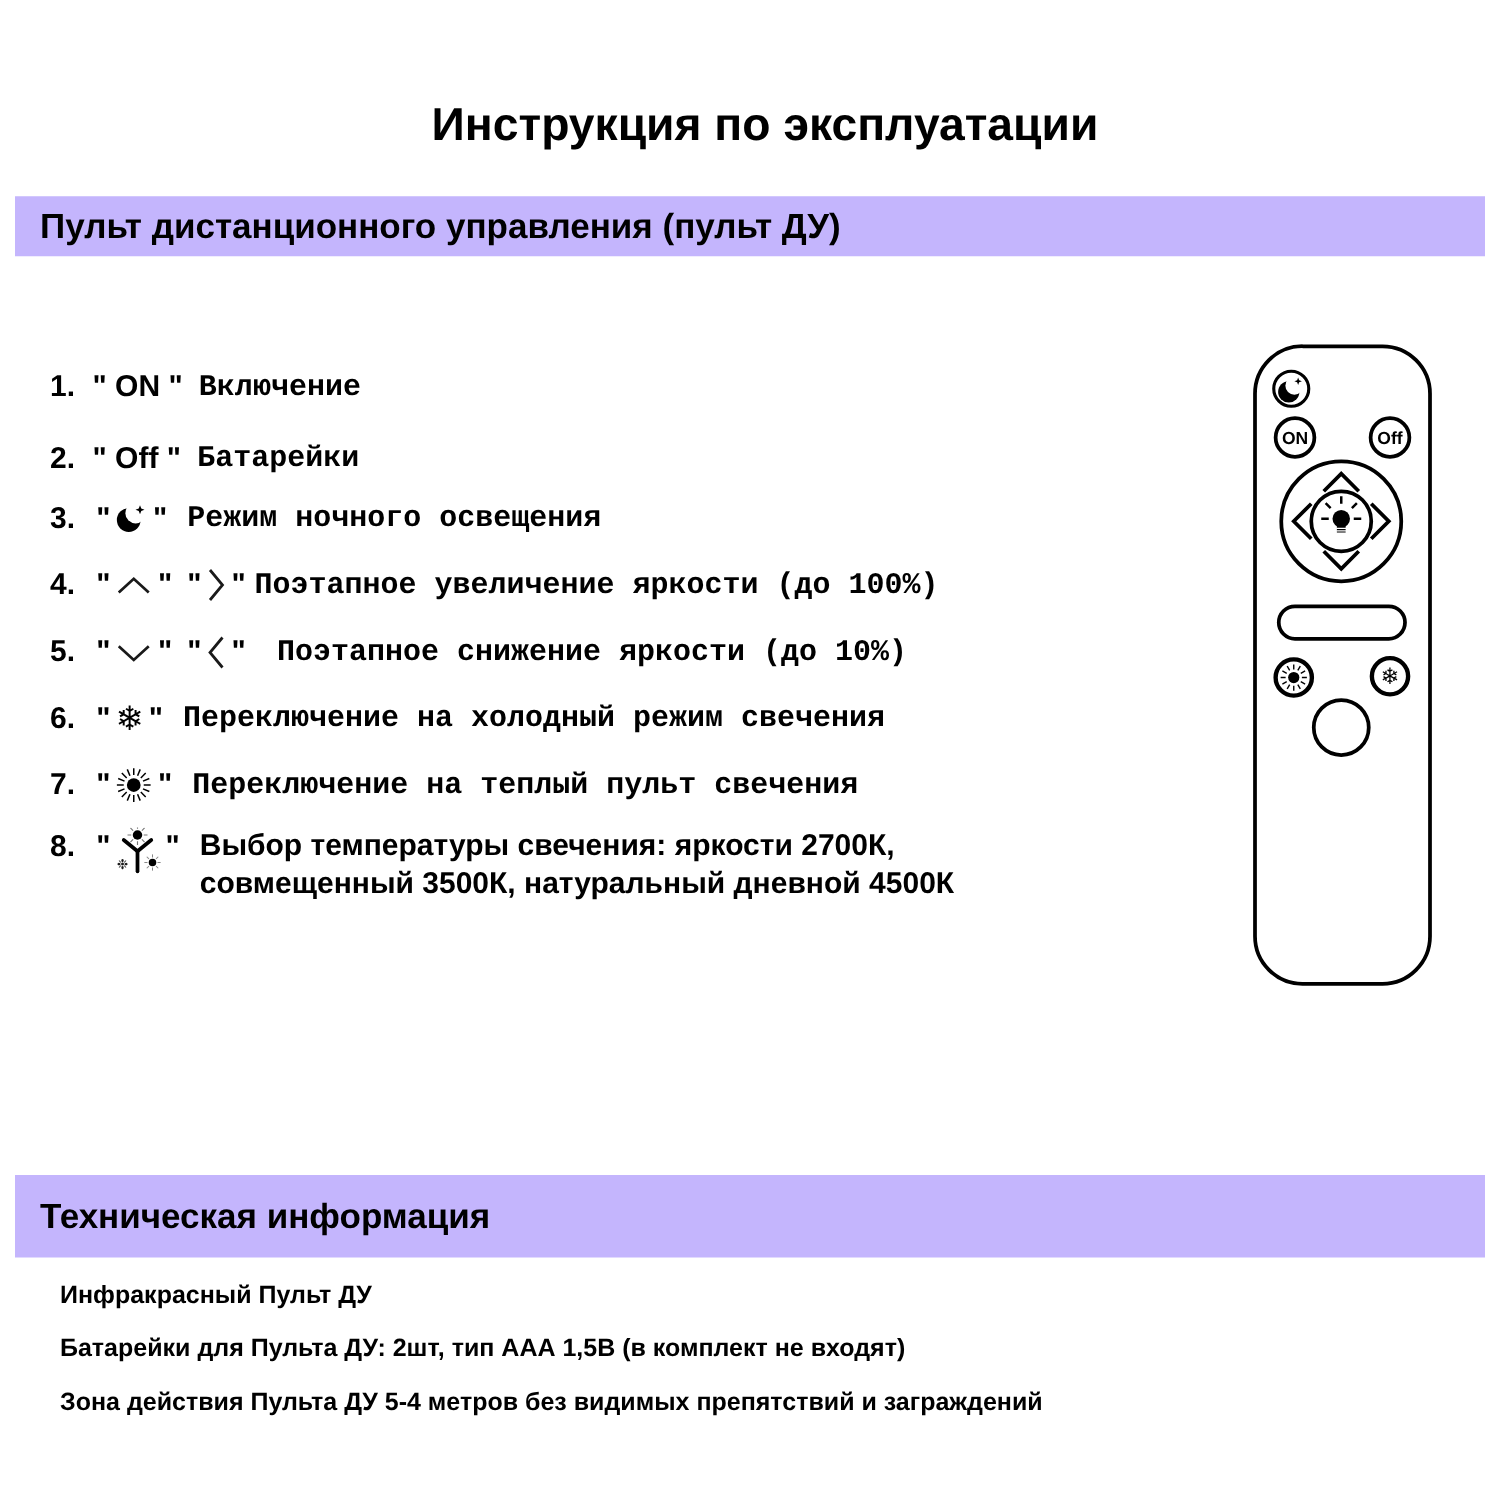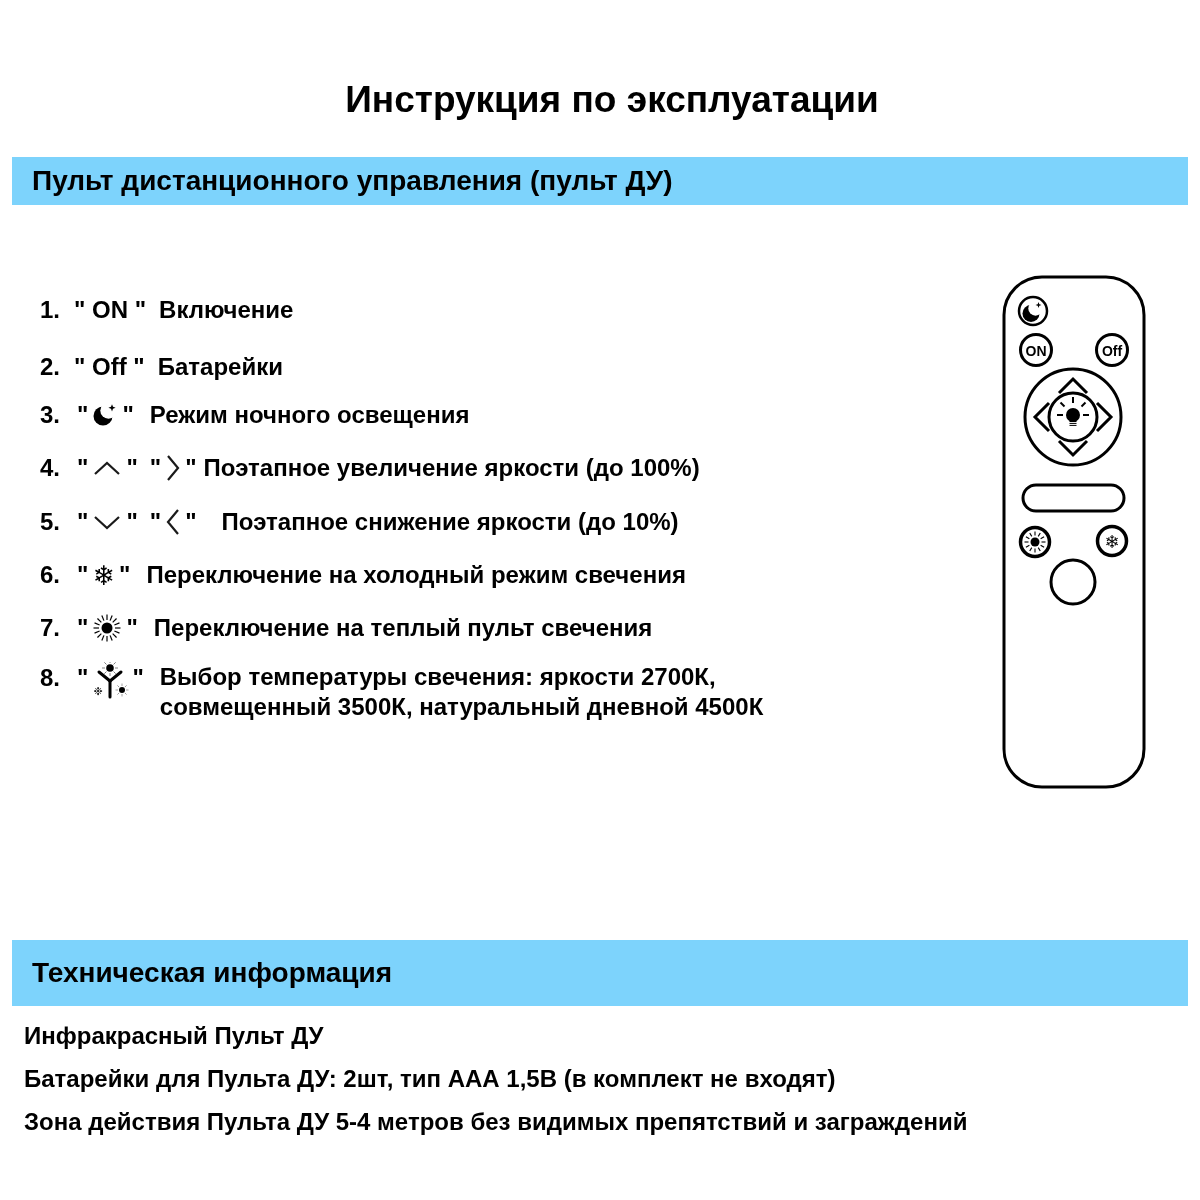--- a/index.html
+++ b/index.html
@@ -11,45 +11,45 @@
     color:#000;
     position:relative;
     overflow:hidden;
   }
   .title{
     position:absolute;top:66px;left:0;width:1200px;
     text-align:center;font-size:37px;line-height:44px;margin:12px;
   }
   .bar{
     position:absolute;left:12px;width:1176px;
-    background:#7dd3fc;
+    background:#c4b5fd;
     display:flex;align-items:center;
     font-size:28px;
     padding-left:20px;box-sizing:border-box;
   }
   .bar1{top:157px;height:48px;}
   .bar2{top:940px;height:66px;}
   .row{
     position:absolute;left:40px;height:36px;
     display:flex;align-items:center;
     font-size:24px;white-space:pre;
   }
   .row.multiline{align-items:flex-start;height:auto;}
   .num{display:inline-block;width:34px;}
   .q{margin:0 3px;}
   .icon{flex:0 0 auto;}
   .icon polyline{fill:none;stroke:#1a1a1a;stroke-width:2.2;}
-  .txt{margin-left:13px;white-space:pre;}
+  .txt{margin-left:13px;white-space:pre;font-family:Liberation Mono, monospace;}
   .txt2line{margin-left:13px;line-height:30px;white-space:pre;}
   .gap{display:inline-block;width:6px;}
   .uni{font-family:"DejaVu Sans",sans-serif;line-height:1;}
   .snow-big{font-size:27px;margin:0 1px;}
   .tech-line{
-    position:absolute;left:24px;height:28px;
-    display:flex;align-items:center;font-size:24px;white-space:pre;
+    position:absolute;left:48px;height:28px;
+    display:flex;align-items:center;font-size:20px;white-space:pre;
   }
   .remote{position:absolute;left:995px;top:269px;width:160px;height:530px;}
   .remote .ln{stroke:#000;fill:none;}
   .mt2{margin-top:2px;}
 </style>
 </head>
 <body>
 
 <h1 class="title">Инструкция по эксплуатации</h1>
 

